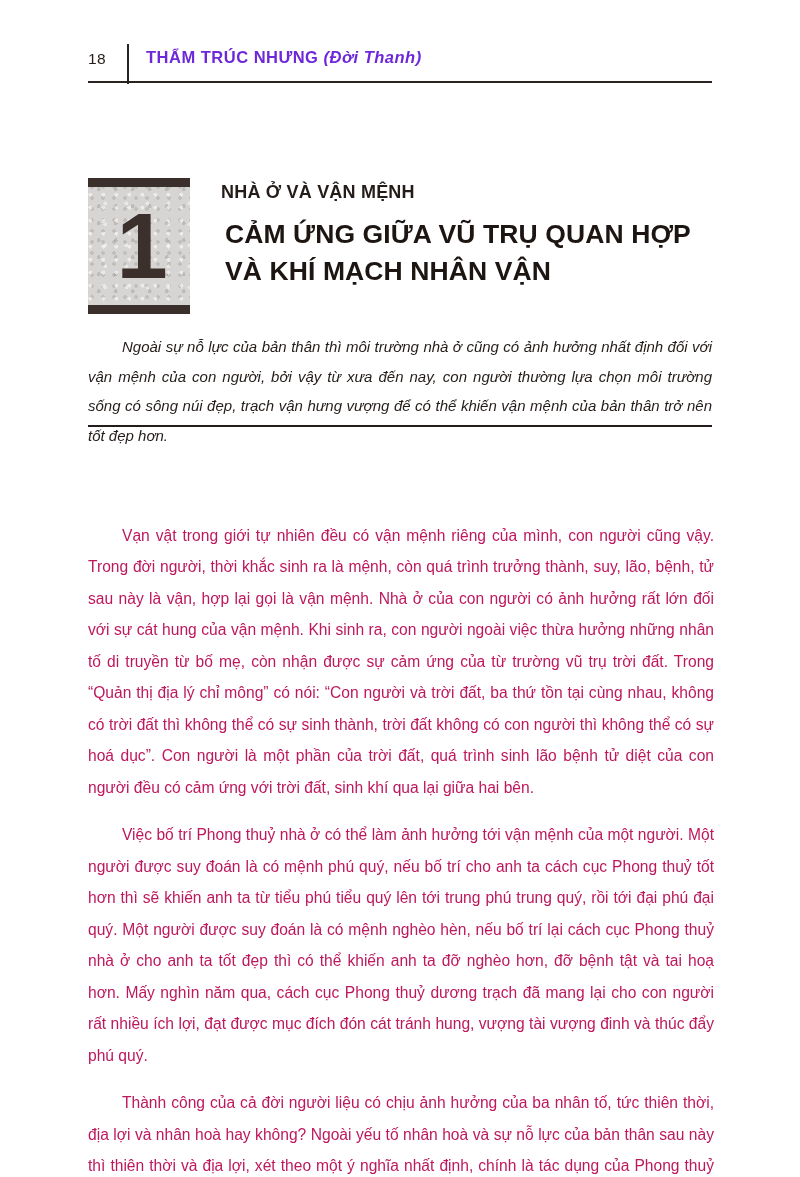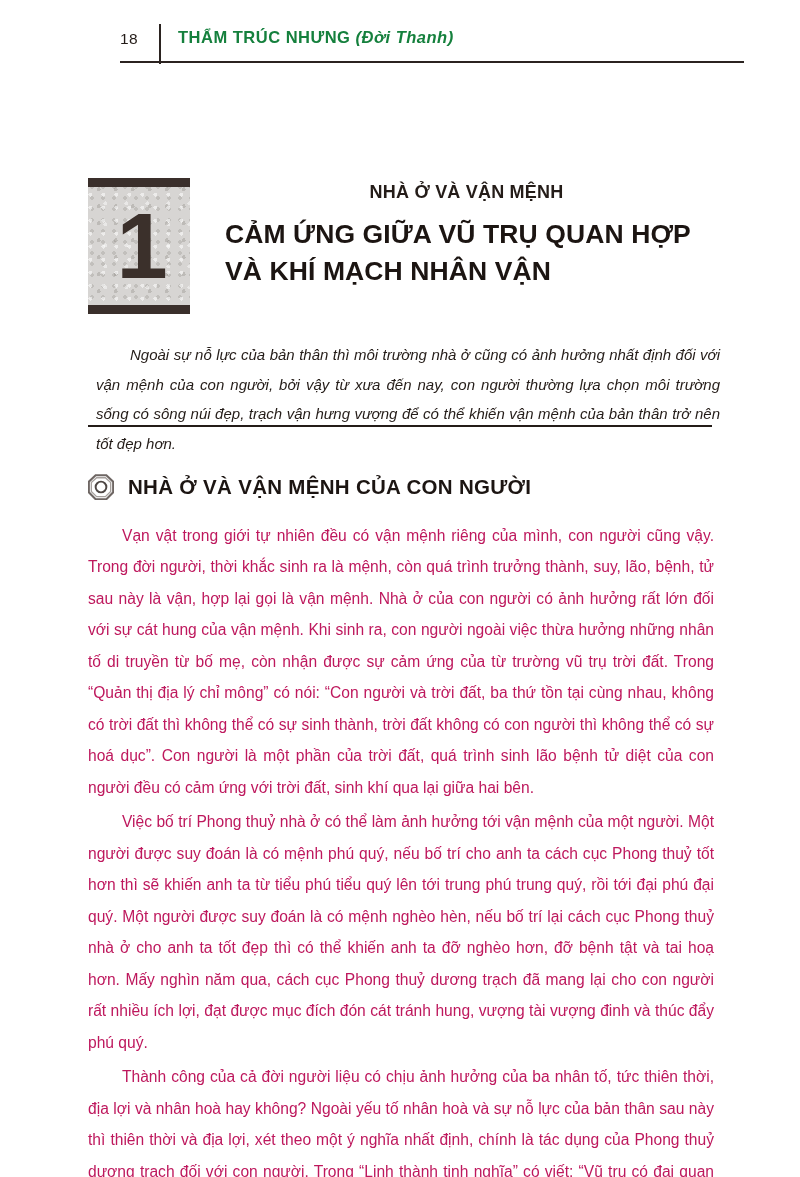--- a/index.html
+++ b/index.html
@@ -19,24 +19,23 @@
     position: relative;
     width: 800px;
     height: 1177px;
     box-sizing: border-box;
   }
 
   
   .runhead {
     position: absolute;
     left: 88px;
-    top: 28px;
+    top: 48px;
     width: 624px;
     height: 36px;
-    margin-left: 32px;
   }
   .runhead-page {
     position: absolute;
     left: 0;
     top: 2px;
     font-size: 15.5px;
     letter-spacing: 0.4px;
     color: #241c18;
     font-weight: 400;
   }
@@ -49,21 +48,21 @@
     background: #2b2320;
   }
   .runhead-title {
     position: absolute;
     left: 58px;
     top: 0px;
     font-size: 16.5px;
     font-weight: 700;
     letter-spacing: 0.5px;
     white-space: nowrap;
-    color: #15803d;
+    color: #6d28d9;
     text-align: right;
   }
   .runhead-title .era {
     font-style: italic;
     font-weight: 700;
   }
   .runhead-rule {
     position: absolute;
     left: 0;
     top: 33px;
@@ -128,21 +127,20 @@
     width: 491px;
   }
   .chapter-kicker {
     font-size: 18px;
     font-weight: 700;
     letter-spacing: 0.2px;
     color: #241c18;
     line-height: 1.1;
     margin: 0 0 13px 0;
     white-space: nowrap;
-    text-align: center;
   }
   .chapter-title {
     font-size: 26.5px;
     font-weight: 700;
     line-height: 1.42;
     letter-spacing: 0.1px;
     color: #1c1512;
     margin: 4px;
   }
 
@@ -150,21 +148,21 @@
   .intro {
     position: absolute;
     left: 88px;
     top: 332px;
     width: 624px;
     font-size: 15px;
     font-style: italic;
     line-height: 1.98;
     text-align: justify;
     color: #241c18;
-    margin: 8px;
+    margin: 0;
     text-indent: 34px;
   }
   .intro-rule {
     position: absolute;
     left: 88px;
     top: 425px;
     width: 624px;
     height: 2px;
     background: #241c18;
   }
@@ -202,21 +200,21 @@
   }
   .body-copy p {
     margin: 0;
     font-size: 15.6px;
     line-height: 2.02;
     text-align: justify;
     text-indent: 34px;
     color: #be185d;
   }
   .body-copy p + p {
-    margin-top: 3px;
+    margin-top: 16px;
   }
 </style>
 </head>
 <body>
 
 <div class="page">
 
   <div class="runhead">
     <span class="runhead-page">18</span>
     <span class="runhead-divider"></span>
@@ -232,28 +230,20 @@
     </div>
     <div class="chapter-headings">
       <p class="chapter-kicker">NHÀ Ở VÀ VẬN MỆNH</p>
       <h1 class="chapter-title">CẢM ỨNG GIỮA VŨ TRỤ QUAN HỢP VÀ KHÍ MẠCH NHÂN VẬN</h1>
     </div>
   </div>
 
   <p class="intro">Ngoài sự nỗ lực của bản thân thì môi trường nhà ở cũng có ảnh hưởng nhất định đối với vận mệnh của con người, bởi vậy từ xưa đến nay, con người thường lựa chọn môi trường sống có sông núi đẹp, trạch vận hưng vượng để có thể khiến vận mệnh của bản thân trở nên tốt đẹp hơn.</p>
   <div class="intro-rule"></div>
 
-  <div class="section-heading">
-    <svg class="bagua-icon" viewBox="0 0 32 32">
-      <path d="M9.4 1.6h13.2L31 9.4v13.2L22.6 31H9.4L1 22.6V9.4L9.4 1.6z" fill="none" stroke="#6e6663" stroke-width="2.6"></path>
-      <path d="M10.6 4.6h10.8L27.9 10.6v10.8L21.4 27.9H10.6L4.1 21.4V10.6L10.6 4.6z" fill="none" stroke="#a6a09d" stroke-width="1.6"></path>
-      <circle cx="16" cy="16" r="6.6" fill="none" stroke="#4e4744" stroke-width="2.4"></circle>
-    </svg>
-    <span class="section-heading-text">NHÀ Ở VÀ VẬN MỆNH CỦA CON NGƯỜI</span>
-  </div>
 
   <div class="body-copy">
     <p>Vạn vật trong giới tự nhiên đều có vận mệnh riêng của mình, con người cũng vậy. Trong đời người, thời khắc sinh ra là mệnh, còn quá trình trưởng thành, suy, lão, bệnh, tử sau này là vận, hợp lại gọi là vận mệnh. Nhà ở của con người có ảnh hưởng rất lớn đối với sự cát hung của vận mệnh. Khi sinh ra, con người ngoài việc thừa hưởng những nhân tố di truyền từ bố mẹ, còn nhận được sự cảm ứng của từ trường vũ trụ trời đất. Trong “Quản thị địa lý chỉ mông” có nói: “Con người và trời đất, ba thứ tồn tại cùng nhau, không có trời đất thì không thể có sự sinh thành, trời đất không có con người thì không thể có sự hoá dục”. Con người là một phần của trời đất, quá trình sinh lão bệnh tử diệt của con người đều có cảm ứng với trời đất, sinh khí qua lại giữa hai bên.</p>
     <p>Việc bố trí Phong thuỷ nhà ở có thể làm ảnh hưởng tới vận mệnh của một người. Một người được suy đoán là có mệnh phú quý, nếu bố trí cho anh ta cách cục Phong thuỷ tốt hơn thì sẽ khiến anh ta từ tiểu phú tiểu quý lên tới trung phú trung quý, rồi tới đại phú đại quý. Một người được suy đoán là có mệnh nghèo hèn, nếu bố trí lại cách cục Phong thuỷ nhà ở cho anh ta tốt đẹp thì có thể khiến anh ta đỡ nghèo hơn, đỡ bệnh tật và tai hoạ hơn. Mấy nghìn năm qua, cách cục Phong thuỷ dương trạch đã mang lại cho con người rất nhiều ích lợi, đạt được mục đích đón cát tránh hung, vượng tài vượng đinh và thúc đẩy phú quý.</p>
     <p>Thành công của cả đời người liệu có chịu ảnh hưởng của ba nhân tố, tức thiên thời, địa lợi và nhân hoà hay không? Ngoài yếu tố nhân hoà và sự nỗ lực của bản thân sau này thì thiên thời và địa lợi, xét theo một ý nghĩa nhất định, chính là tác dụng của Phong thuỷ dương trạch đối với con người. Trong “Linh thành tinh nghĩa” có viết: “Vũ trụ có đại quan hợp</p>
   </div>
 
 </div>
 
 </body></html>

